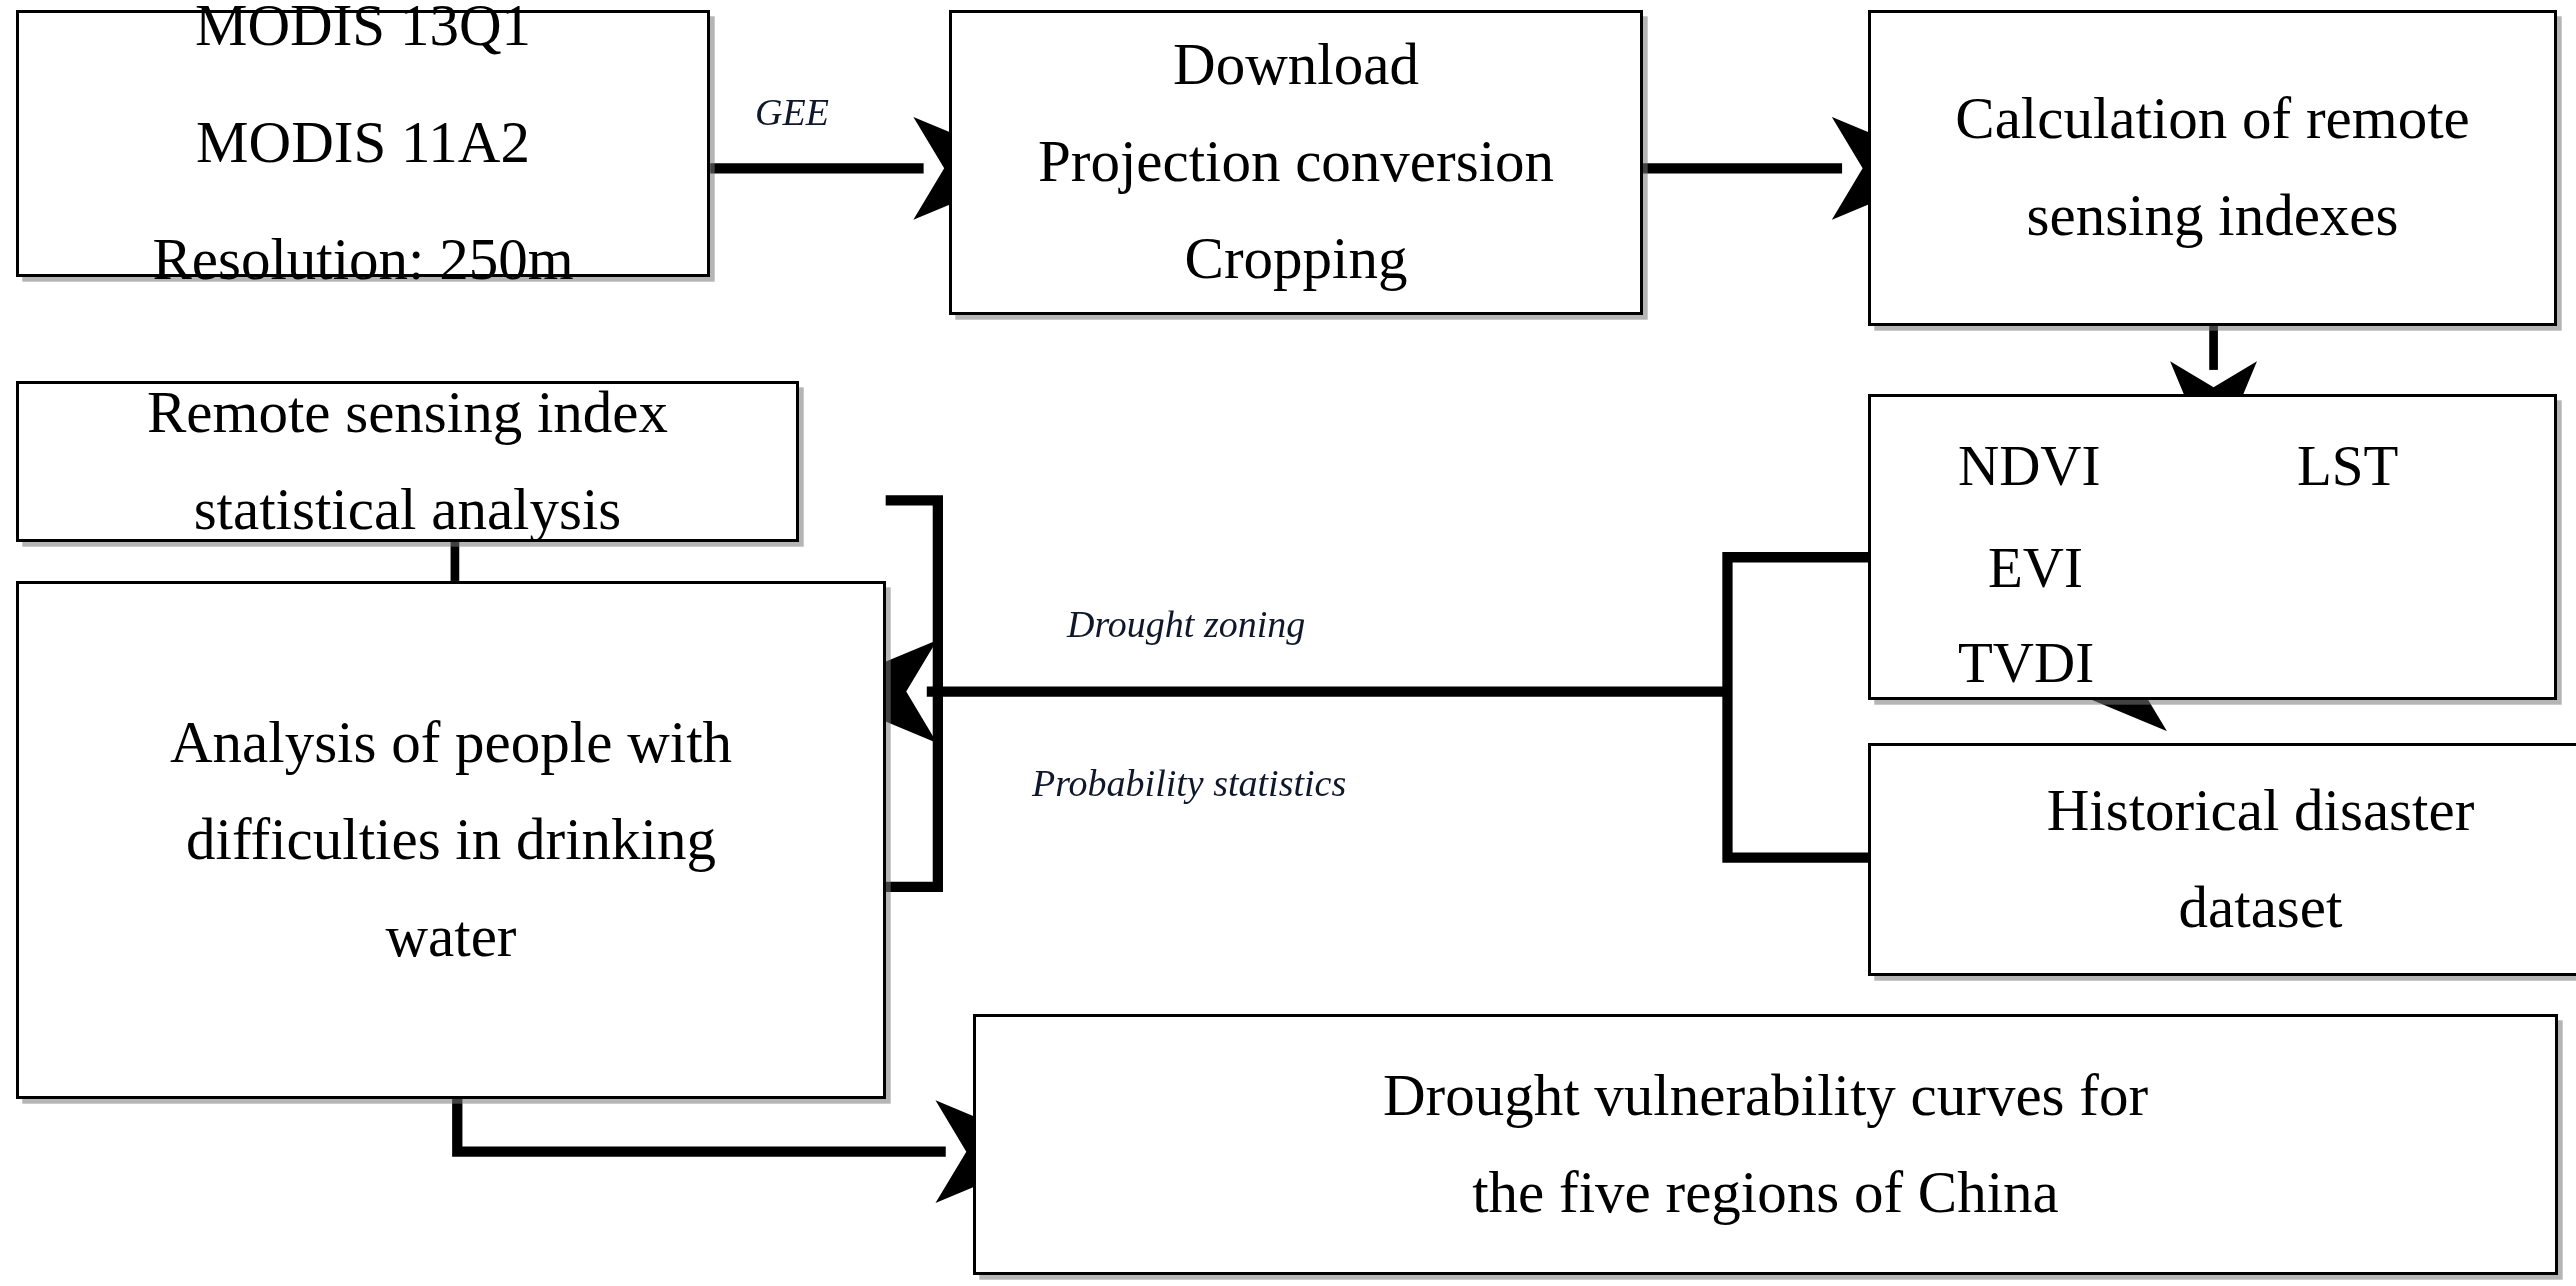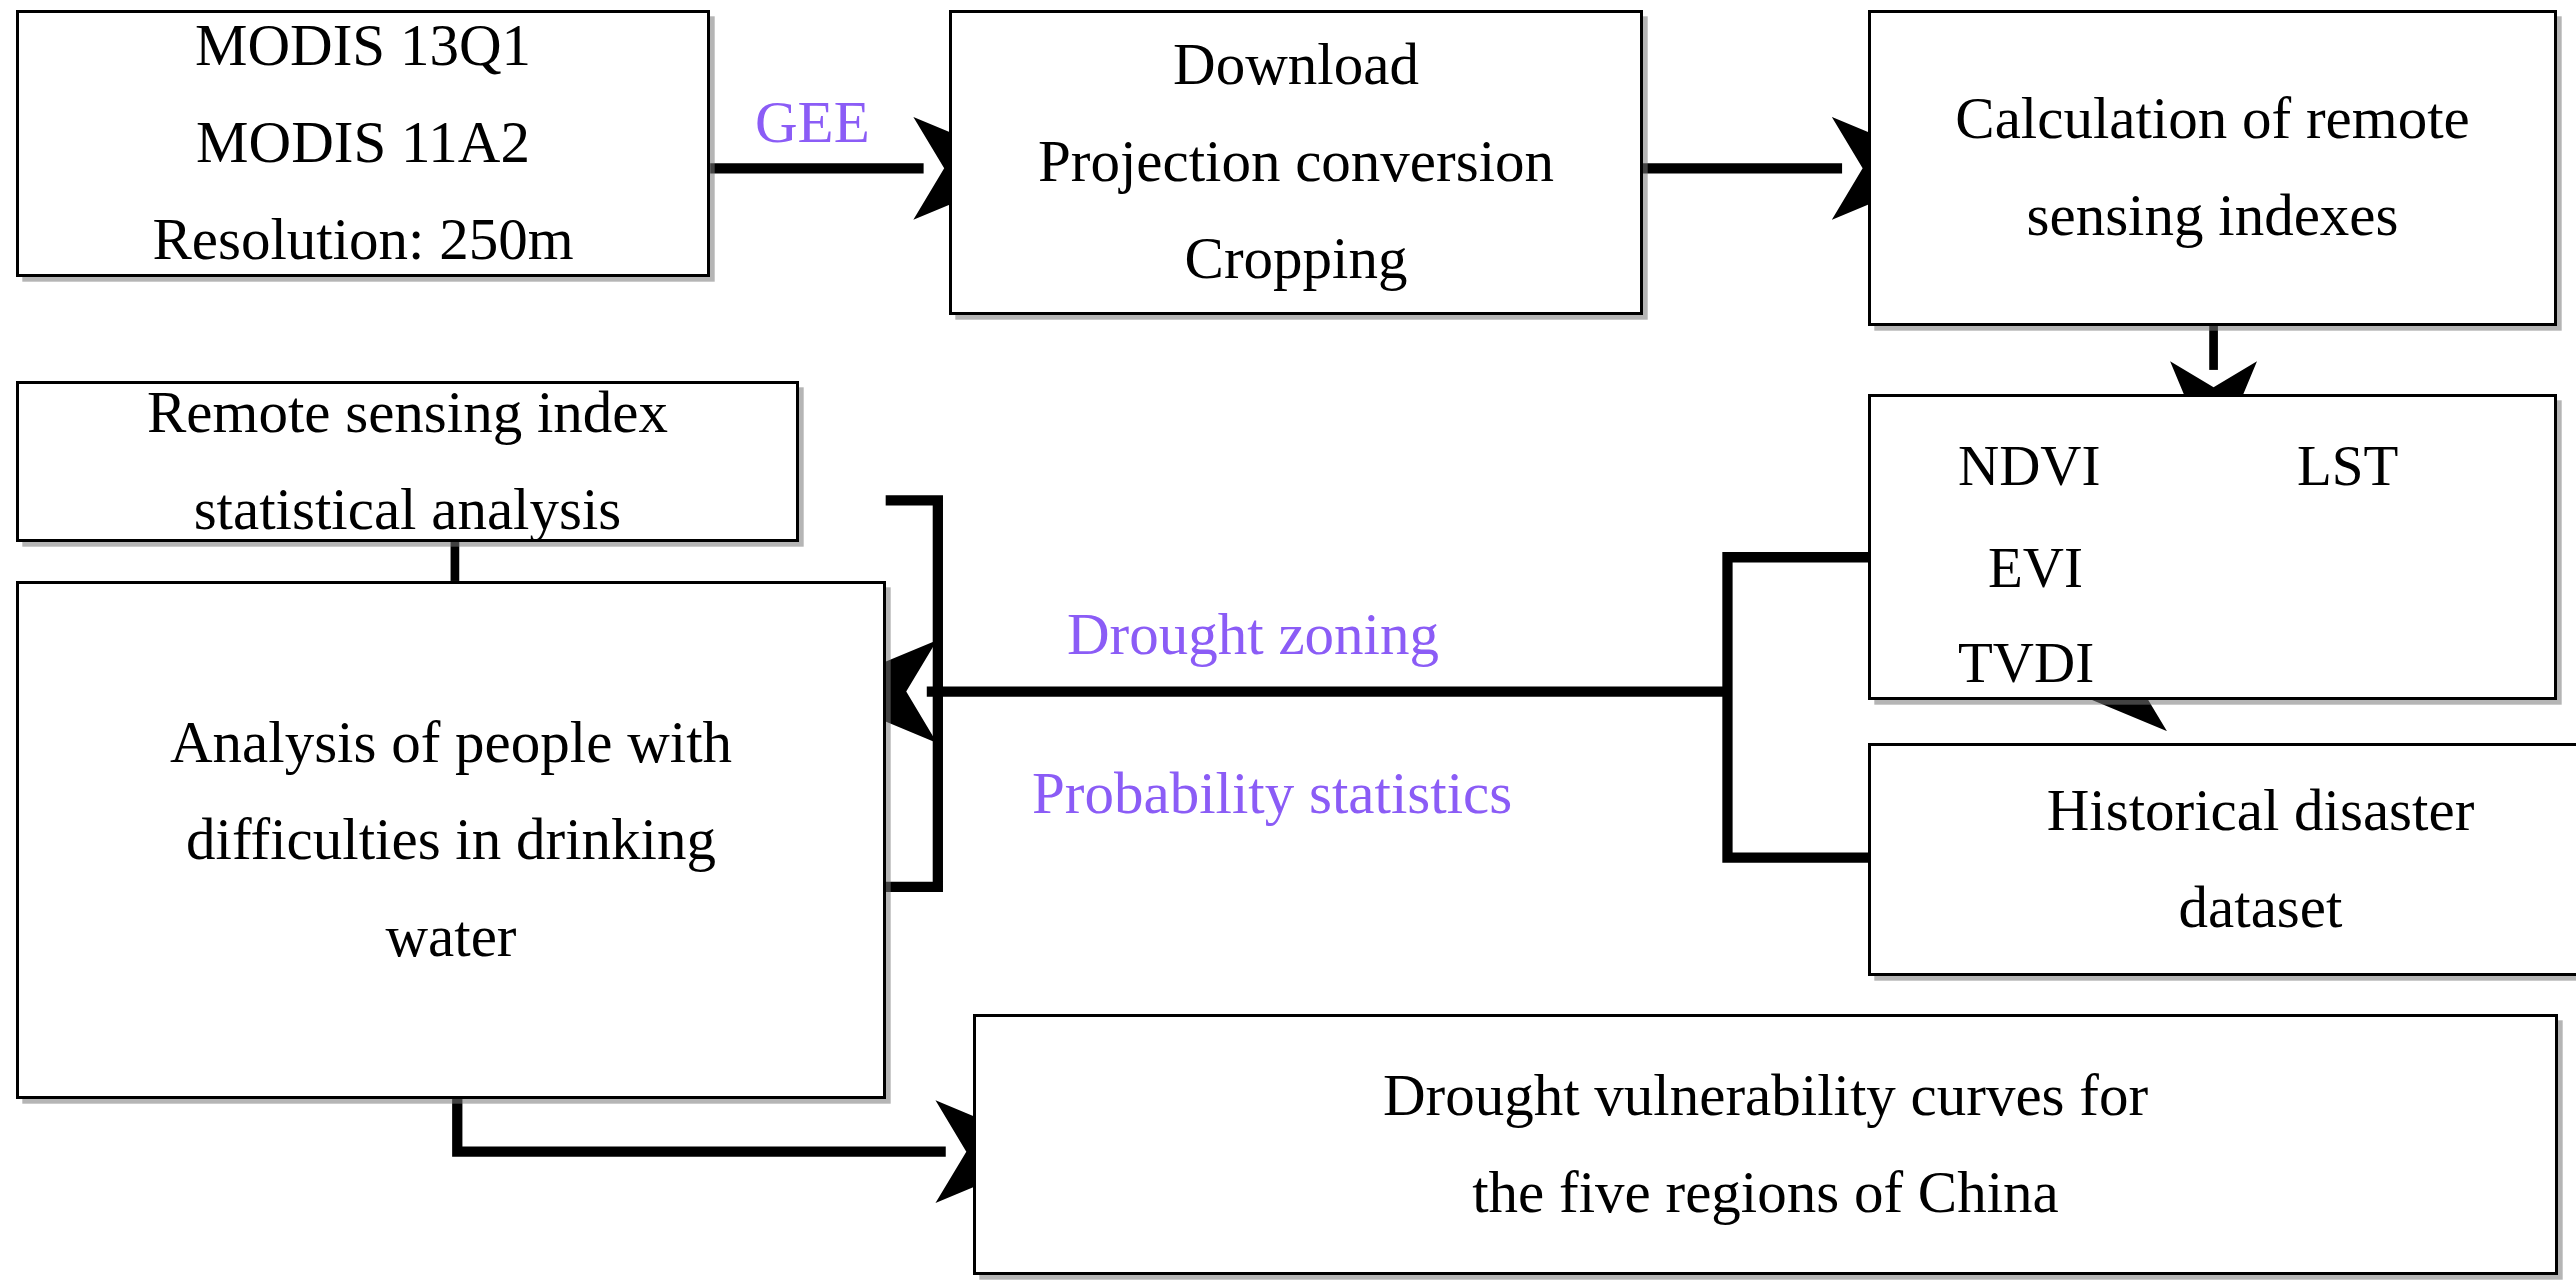--- a/index.html
+++ b/index.html
@@ -36,25 +36,26 @@
   .node-line {
     color: #000000;
     font-size: 59px;
     line-height: 1.05;
     white-space: nowrap;
     text-align: center;
   }
   .node-box.spaced .node-line { margin: 17.4px 0; }
   .edge-label {
     position: absolute;
-    color: #8b5cf6;
-    font-size: 59px;
+    color: #0f172a;
+    font-size: 38px;
     line-height: 1.0;
     white-space: nowrap;
     background: transparent;
+    font-style: italic;
   }
   .inner-term {
     position: absolute;
     color: #000000;
     font-size: 57px;
     line-height: 1.0;
     white-space: nowrap;
   }
 </style>
 </head>
@@ -109,21 +110,21 @@
 
     <g>
       <line x1="2712" y1="592" x2="2872" y2="592" stroke="#000000" stroke-width="16" marker-end="url(#arrowR)"></line>
     </g>
 
     <g>
       <path d="M 2995 645 L 2995 845 L 2725 845" fill="none" stroke="#000000" stroke-width="16" marker-end="url(#arrowL)"></path>
     </g>
   </svg>
 
-  <div class="node-box spaced" style="left:16px; top:9.5px; width:694px; height:267px;">
+  <div class="node-box spaced" style="left:16px; top:9.5px; width:694px; height:267px;gap:20px;">
     <div class="node-line">MODIS 13Q1</div>
     <div class="node-line">MODIS 11A2</div>
     <div class="node-line">Resolution: 250m</div>
   </div>
 
   <div class="node-box spaced" style="left:949px; top:9.5px; width:694px; height:305px;">
     <div class="node-line">Download</div>
     <div class="node-line">Projection conversion</div>
     <div class="node-line">Cropping</div>
   </div>

